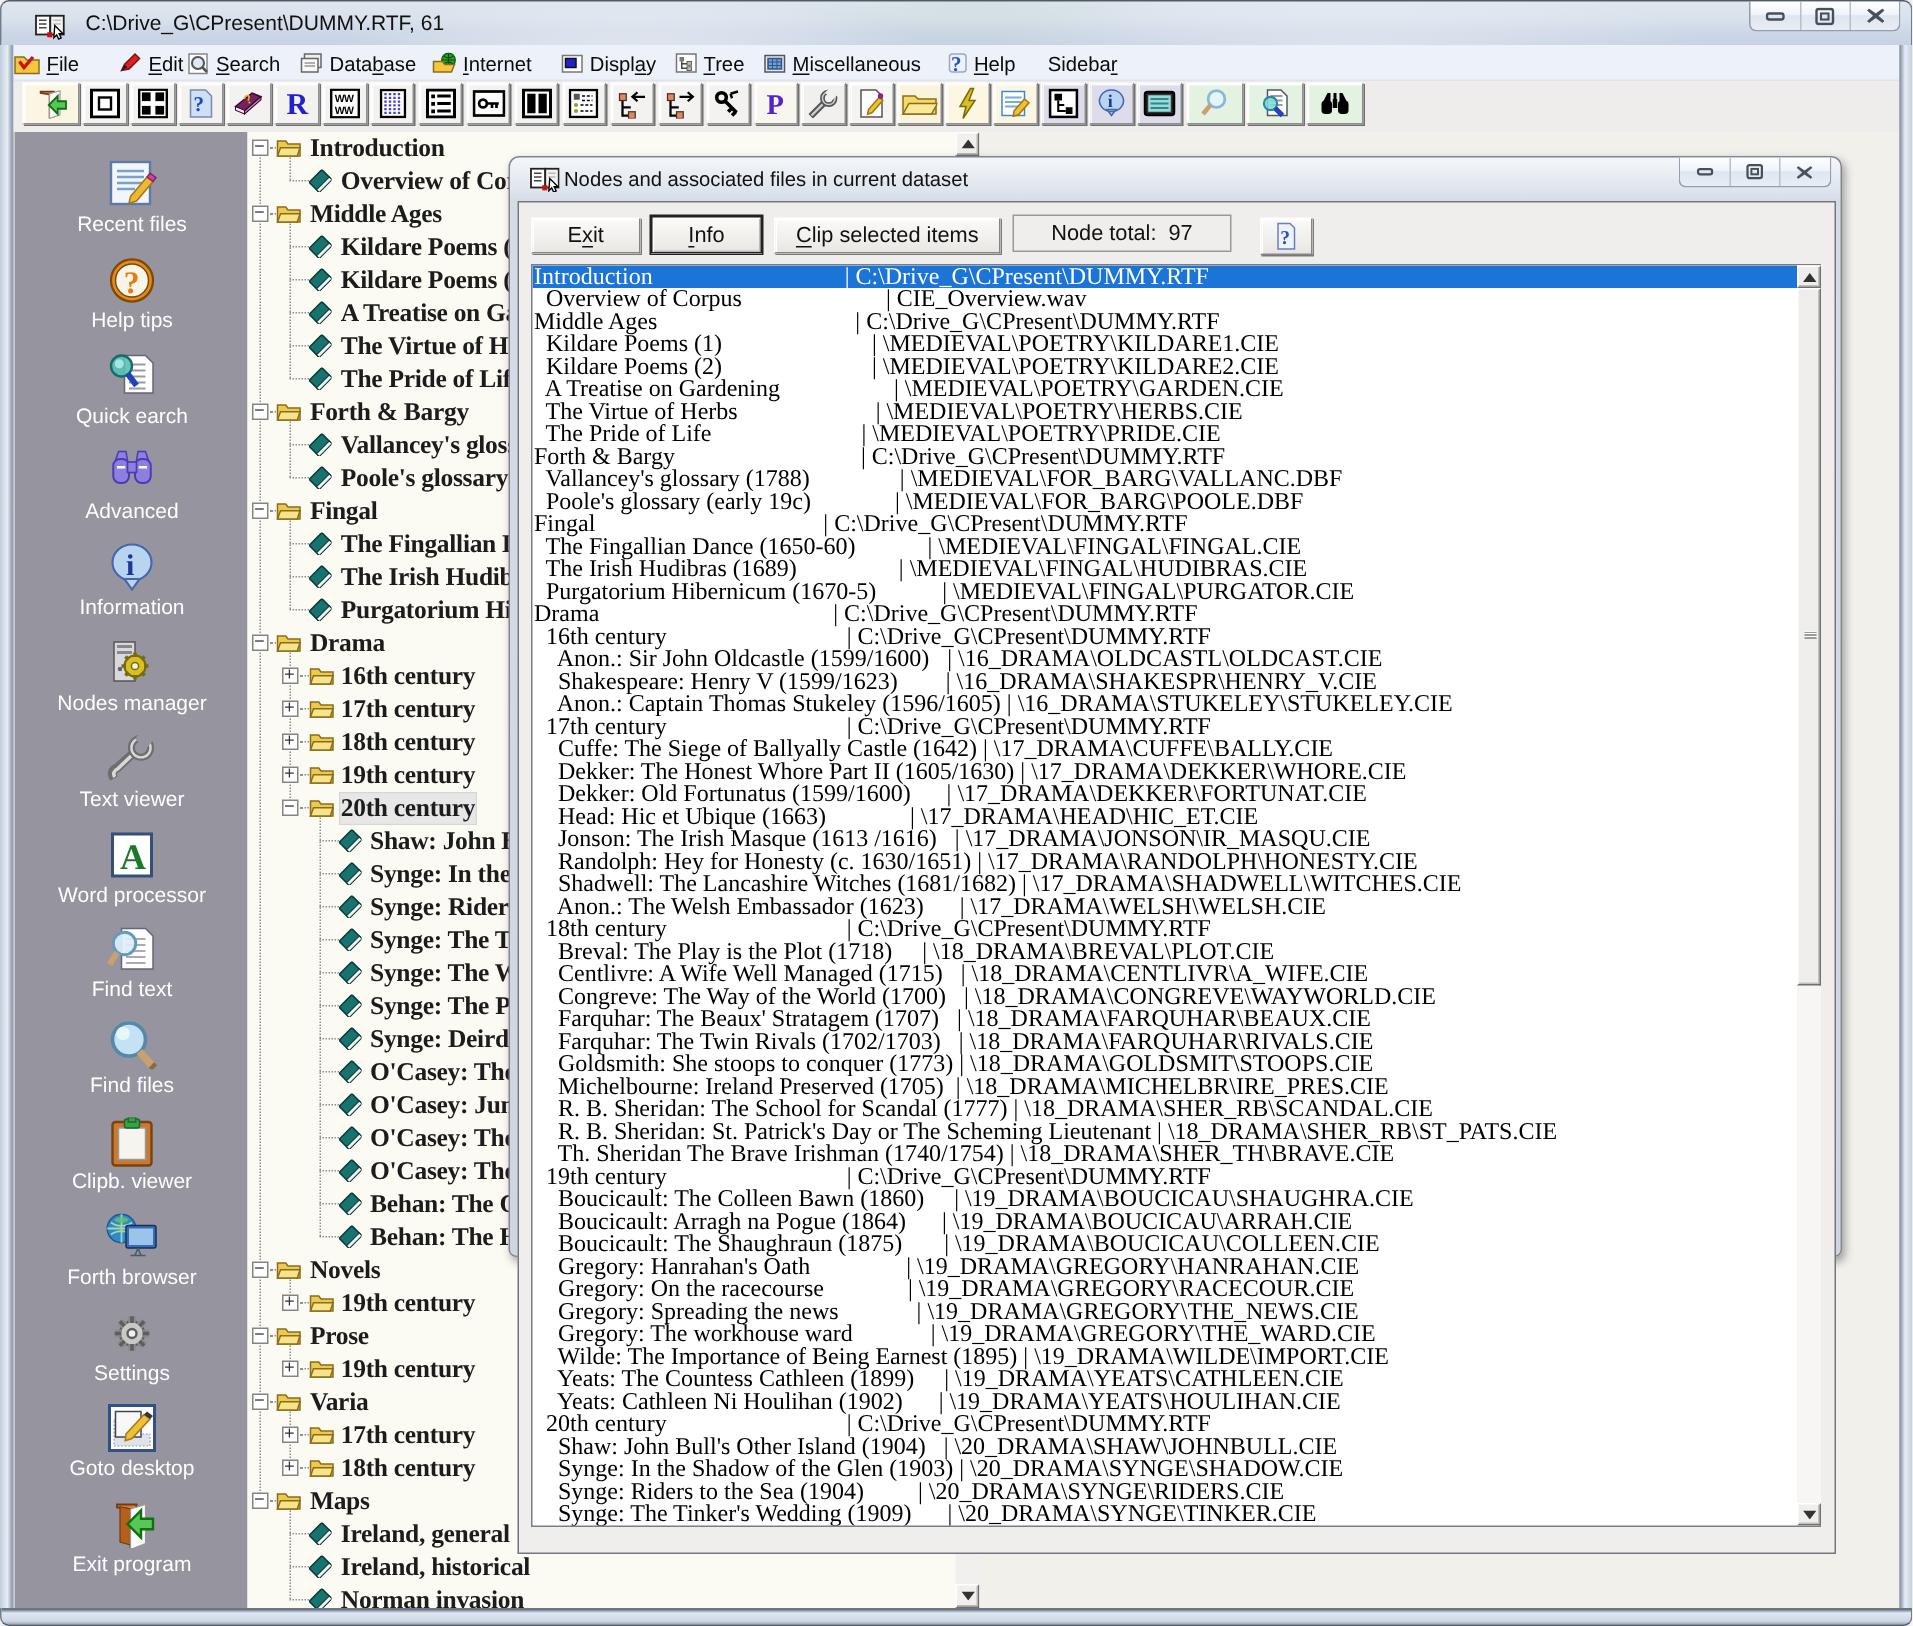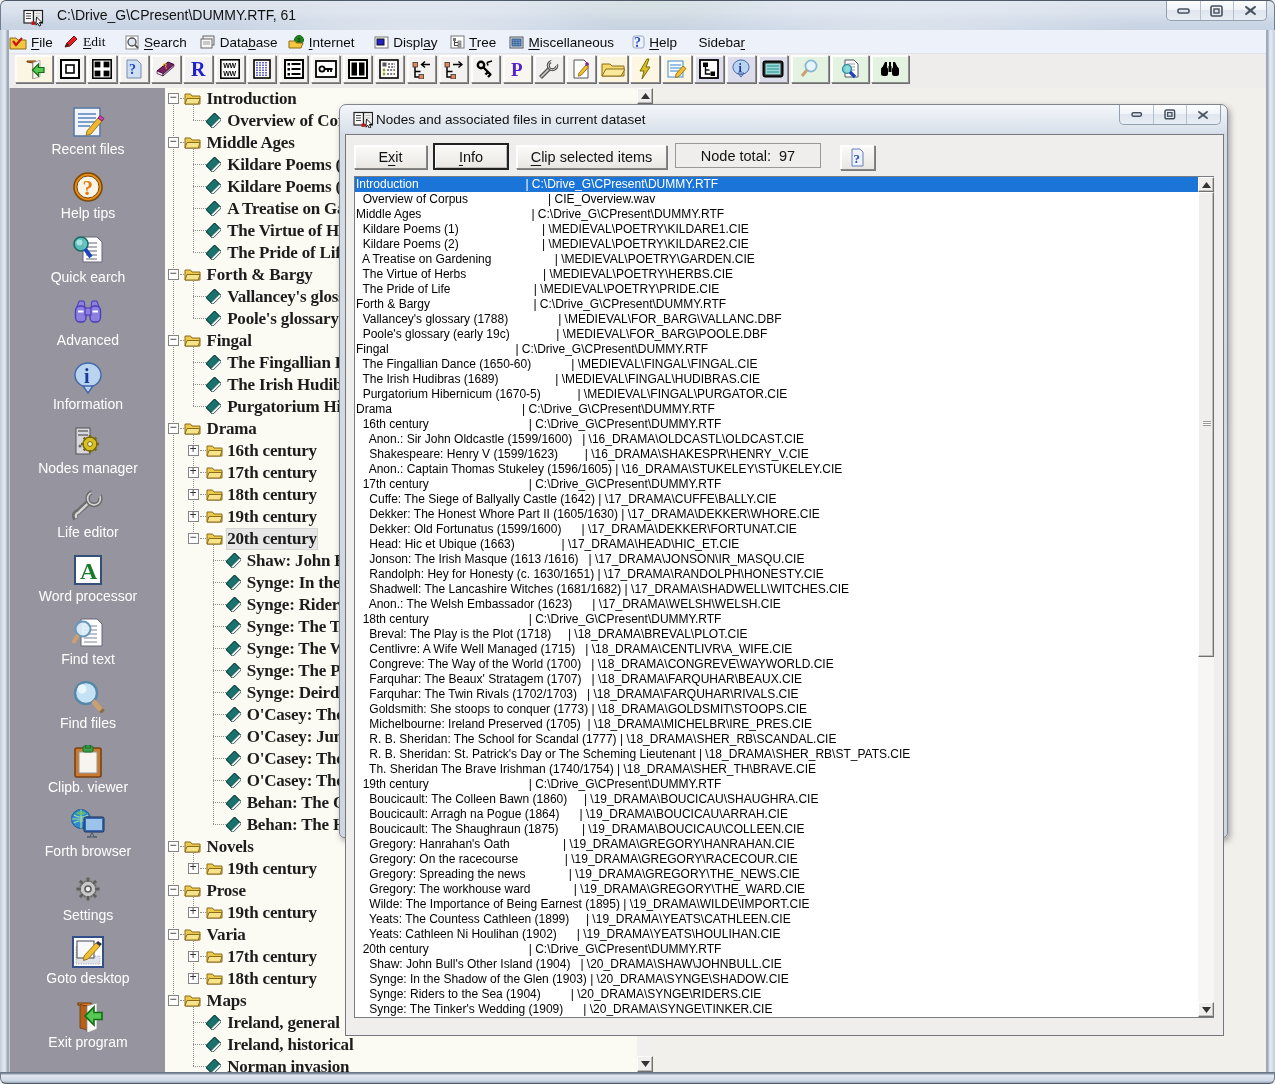--- a/index.html
+++ b/index.html
@@ -73,21 +73,21 @@
  border:1px solid #858585;border-top-color:#fdfdfd;border-left-color:#fdfdfd;
  box-shadow:1px 1px 0 #7a7a7a, inset 1px 1px 0 #fff;
  font-size:14.5px;color:#111;display:flex;align-items:center;justify-content:center;}
 .btn u{text-underline-offset:2.5px;text-decoration-thickness:1px;}
 #btn-info{border:1px solid #222;box-shadow:0 0 0 1px #222, inset 1px 1px 0 #fff, inset -1px -1px 0 #bbb;}
 #nodetotal{position:absolute;border:1px solid #999;font-size:14.5px;color:#111;
  display:flex;align-items:center;justify-content:center;}
 #listbox{position:absolute;left:8px;top:41px;width:860px;height:842px;background:#fff;
  border:1px solid #7a7d82;}
 #listtext{position:absolute;left:0;top:0;width:843px;height:840px;overflow:hidden;
- font-family:Liberation Sans, sans-serif;font-size:12px;line-height:15px;color:#000;
+ font-family:Liberation Serif, serif;font-size:16px;line-height:15px;color:#000;
  white-space:pre;}
 .lrow{height:15px;padding-left:1px;}
 .lsel{background:#1b74d7;color:#fff;}
 
 #lscroll{position:absolute;left:843px;top:0;width:16px;height:840px;background:#f7f6f4;}
 .scrbtn{position:absolute;left:0;width:16px;height:15px;background:#f0eeec;
  border:1px solid #fff;border-right-color:#707070;border-bottom-color:#707070;
  box-shadow:inset -1px -1px 0 #c0c0c0;display:flex;align-items:center;justify-content:center;}
 #lthumb{position:absolute;left:0;top:15px;width:16px;height:465px;background:#f0eeec;
  border:1px solid #fff;border-right-color:#707070;border-bottom-color:#707070;
@@ -124,21 +124,21 @@
     </div>
   </div>
 <div id="menubar" class="abs">
     <div class="mitem" style="left:0px;">
       <svg width="18" height="15" viewBox="0 0 18 15">
         <path d="M1 3 h6 l2 2 h8 v9 h-16 z" fill="#f5c63f" stroke="#8a6d1a"></path>
         <path d="M4 6 l3 4 l6 -7" stroke="#cc1111" stroke-width="2.2" fill="none"></path>
       </svg>
       <span><u>F</u>ile</span>
     </div>
-    <div class="mitem" style="left:54px;font-family:Liberation Serif, serif;">
+    <div class="mitem" style="left:70px;">
       <svg width="16" height="14" viewBox="0 0 16 14">
         <path d="M2 12 L4 8 L11 1 L14 4 L7 11 Z" fill="#e02020" stroke="#801010"></path>
         <path d="M2 12 L4 8 L6 10 Z" fill="#222"></path>
       </svg>
       <span><u>E</u>dit</span>
     </div>
     <div class="mitem" style="left:116px;">
       <svg width="15" height="15" viewBox="0 0 15 15">
         <rect x="1" y="1" width="12" height="13" fill="#fff" stroke="#888"></rect>
         <circle cx="7" cy="7" r="4" fill="#dfe9f5" stroke="#555" stroke-width="1.4"></circle>
@@ -460,21 +460,21 @@
     <div class="sbitem" style="top:372px;">Nodes manager</div>
     <div class="sbicon" style="top:402px;">
       <svg width="34" height="32" viewBox="0 0 34 32">
         <path d="M5 29 Q2 24 7 22 L18 12" stroke="#6e6e6e" stroke-width="6" fill="none"></path>
         <path d="M5.5 28 Q3.5 24.5 7.5 22.5 L18 12.5" stroke="#d8d8d8" stroke-width="2.4" fill="none"></path>
         <circle cx="23" cy="8.5" r="6.4" fill="none" stroke="#6e6e6e" stroke-width="4.6"></circle>
         <circle cx="23" cy="8.5" r="6.4" fill="none" stroke="#d8d8d8" stroke-width="1.6"></circle>
         <rect x="21" y="-3" width="10" height="10" fill="#96949e" transform="rotate(40 26 2)"></rect>
       </svg>
     </div>
-    <div class="sbitem" style="top:436px;">Life editor</div>
+    <div class="sbitem" style="top:436px;">Text viewer</div>
     <div class="sbicon" style="top:466px;">
       <svg width="30" height="32" viewBox="0 0 30 32">
         <rect x="2" y="2" width="26" height="28" fill="#fff" stroke="#334f7a" stroke-width="2"></rect>
         <text x="7" y="25" font-size="24" font-weight="bold" fill="#1a7a2a" font-family="Liberation Serif">A</text>
       </svg>
     </div>
     <div class="sbitem" style="top:500px;">Word processor</div>
     <div class="sbicon" style="top:529px;">
       <svg width="34" height="32" viewBox="0 0 34 32">
         <path d="M10 2 h16 l5 5 v22 h-21 z" fill="#fff" stroke="#667"></path>

